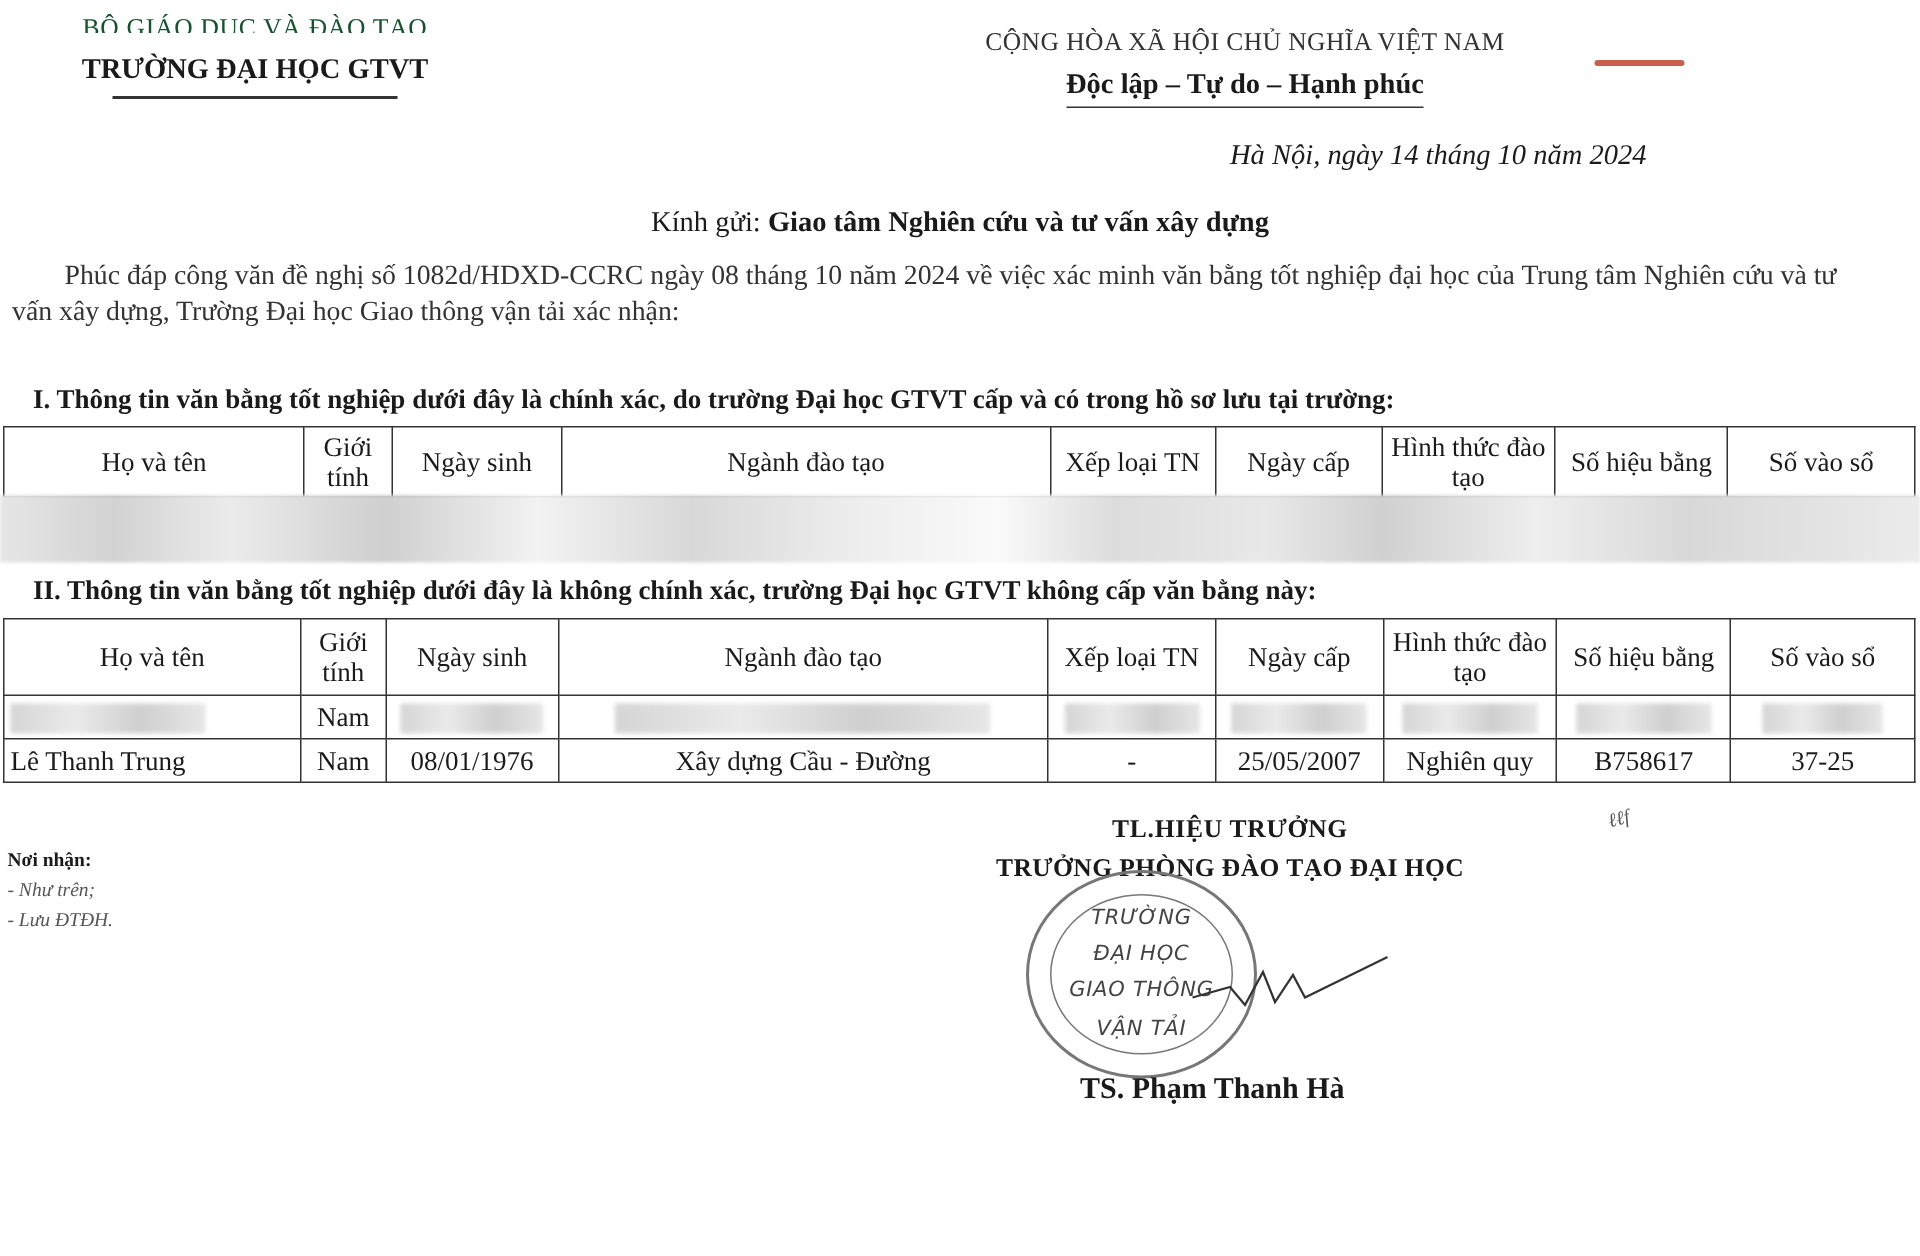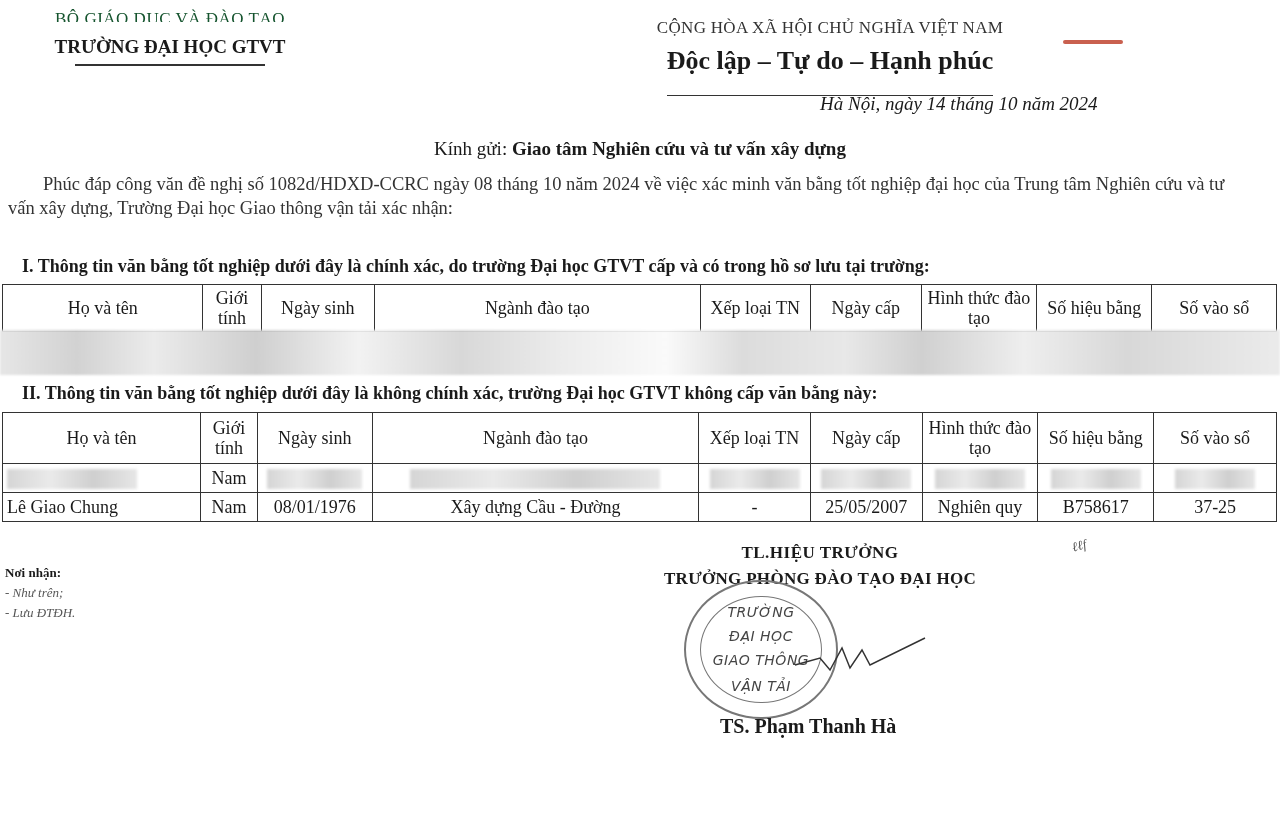--- a/index.html
+++ b/index.html
@@ -9,21 +9,21 @@
     position: relative;
   }
   .abs { position: absolute; }
   .left-header { left: 20px; top: 0; width: 300px; text-align: center; }
   .ministry { font-size: 17px; letter-spacing: 0.5px; color: #14532d; margin-top: 4px; height: 18px; overflow: hidden; line-height: 30px; }
   .school { font-size: 19px; font-weight: bold; margin-top: 14px; }
   .school-line { width: 190px; height: 1.5px; background: #333; margin: 6px auto 0; }
 
   .right-header { left: 610px; top: 0; width: 440px; text-align: center; }
   .nation { font-size: 17px; letter-spacing: 0.3px; color: #333; margin-top: 18px; }
-  .motto { font-size: 26px; font-weight: bold; margin-top: 8px; display: inline-block; border-bottom: 1.5px solid #333; padding-bottom: 19px; }
+  .motto { font-size: 19px; font-weight: bold; margin-top: 8px; display: inline-block; border-bottom: 1.5px solid #333; padding-bottom: 3px; }
   .red-mark { left: 1063px; top: 40px; width: 60px; height: 4px; background: #c9604f; border-radius: 2px; }
 
   .date { left: 820px; top: 93px; font-size: 19px; font-style: italic; }
   .greeting { left: 0; width: 1280px; top: 138px; text-align: center; font-size: 19px; }
   .greeting b { font-weight: bold; }
   .para { left: 8px; top: 172px; width: 1220px; font-size: 18.5px; line-height: 24px; text-indent: 35px; color: #333; }
   .section-title { font-size: 18px; font-weight: bold; }
   .s1 { left: 22px; top: 256px; }
   .s2 { left: 22px; top: 383px; }
 
@@ -116,21 +116,21 @@
     <td>Nam</td>
     <td><span class="blur-cell" style="width:95px"></span></td>
     <td><span class="blur-cell" style="width:250px"></span></td>
     <td><span class="blur-cell" style="width:90px"></span></td>
     <td><span class="blur-cell" style="width:90px"></span></td>
     <td><span class="blur-cell" style="width:90px"></span></td>
     <td><span class="blur-cell" style="width:90px"></span></td>
     <td><span class="blur-cell" style="width:80px"></span></td>
   </tr>
   <tr>
-    <td style="text-align:left">Lê Giao Chung</td>
+    <td style="text-align:left">Lê Thanh Trung</td>
     <td>Nam</td>
     <td>08/01/1976</td>
     <td>Xây dựng Cầu - Đường</td>
     <td>-</td>
     <td>25/05/2007</td>
     <td>Nghiên quy</td>
     <td>B758617</td>
     <td>37-25</td>
   </tr>
 </tbody>

